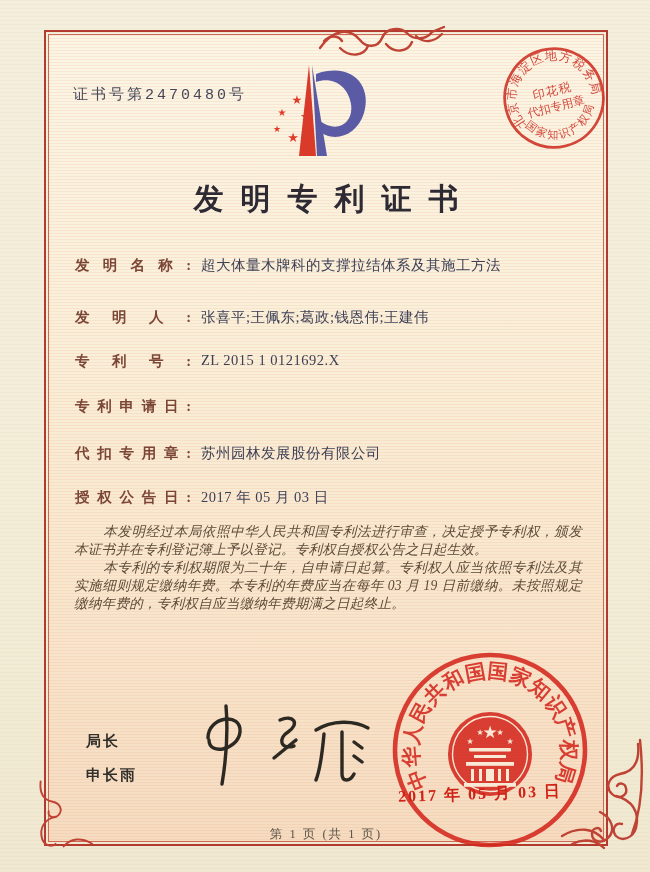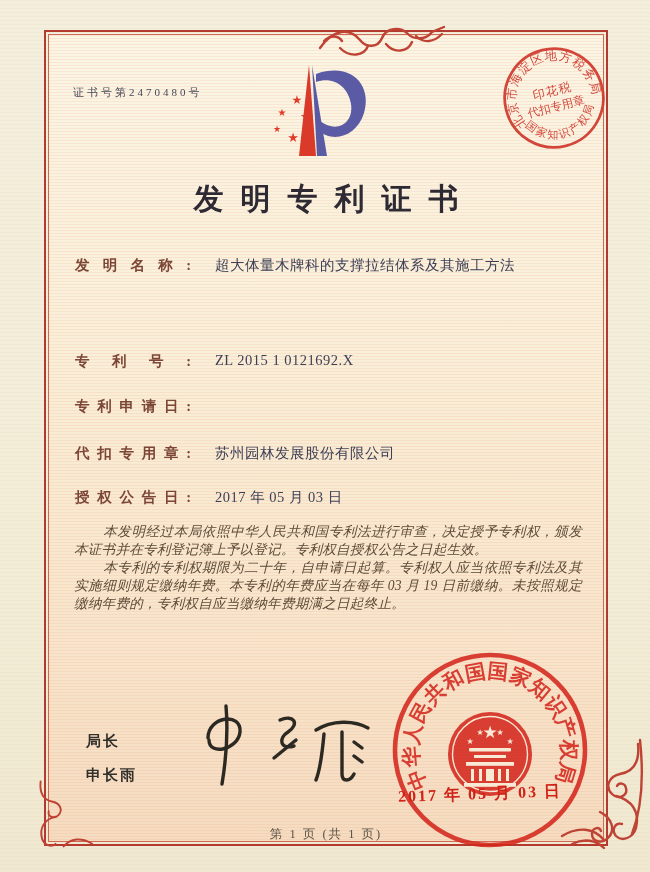--- a/index.html
+++ b/index.html
@@ -22,30 +22,30 @@
   }
   .frame-inner {
     position:absolute; inset:2px;
     border:1px solid #cf6a55;
     background:
       repeating-linear-gradient(180deg, rgba(233,150,118,0.15) 0 1px, rgba(0,0,0,0) 1px 3px),
       linear-gradient(180deg,#fbf5e4 0%,#faf0da 35%,#f8e6cc 72%,#f5dcc1 100%);
   }
   .abs { position:absolute; }
   .cert-no {
-    left:73px; top:85px; font-size:11px; letter-spacing:3px; color:#474659;
+    left:73px; top:85px; font-size:15px; letter-spacing:3px; color:#474659;font-family:Liberation Mono, monospace;
   }
   .title {
     left:44px; width:564px; top:179px; text-align:center;
     font-size:30px; font-weight:700; color:#2e2a34;
     letter-spacing:17px; text-indent:17px;border-radius:20px;
   }
   .field-row { position:absolute; left:75px; right:55px; display:flex; }
   .field-label {
-    flex:none; width:116px; margin-right:24px;
+    flex:none; width:116px; margin-right:10px;
     color:#7c4636; font-size:14.5px; font-weight:600;
     text-align:justify; text-align-last:justify;
   }
   .field-value { color:#3d3f55; font-size:14.5px; letter-spacing:0.5px; white-space:nowrap; }
   .body-text {
     left:74px; top:523px; width:508px;
     font-size:13.6px; line-height:17.9px; color:#5e4a38;
     font-style:italic; text-align:justify;
   }
   .body-text p { margin:0; text-indent:2.15em; letter-spacing:0.2px; }
@@ -129,20 +129,24 @@
     </text>
     <text class="svg-text" x="50" y="47" font-size="11.5" fill="#cf3a2e" text-anchor="middle" letter-spacing="1">印花税</text>
     <text class="svg-text" x="50" y="62" font-size="11" fill="#cf3a2e" text-anchor="middle">代扣专用章</text>
   </svg>
 
   <div class="abs title">发明专利证书</div>
 
   <div class="field-row" style="top:256px;">
     <div class="field-label">发明名称:</div>
     <div class="field-value" style="white-space:normal;">超大体量木牌科的支撑拉结体系及其施工方法</div>
+  </div>
+  <div class="field-row" style="top:308px;">
+    <div class="field-label">发明人:</div>
+    <div class="field-value">张喜平;王佩东;葛政;钱恩伟;王建伟</div>
   </div>
   <div class="field-row" style="top:352px;">
     <div class="field-label">专利号:</div>
     <div class="field-value">ZL 2015 1 0121692.X</div>
   </div>
   <div class="field-row" style="top:397px;">
     <div class="field-label">专利申请日:</div>
   </div>
   <div class="field-row" style="top:444px;">
     <div class="field-label">代扣专用章:</div>

